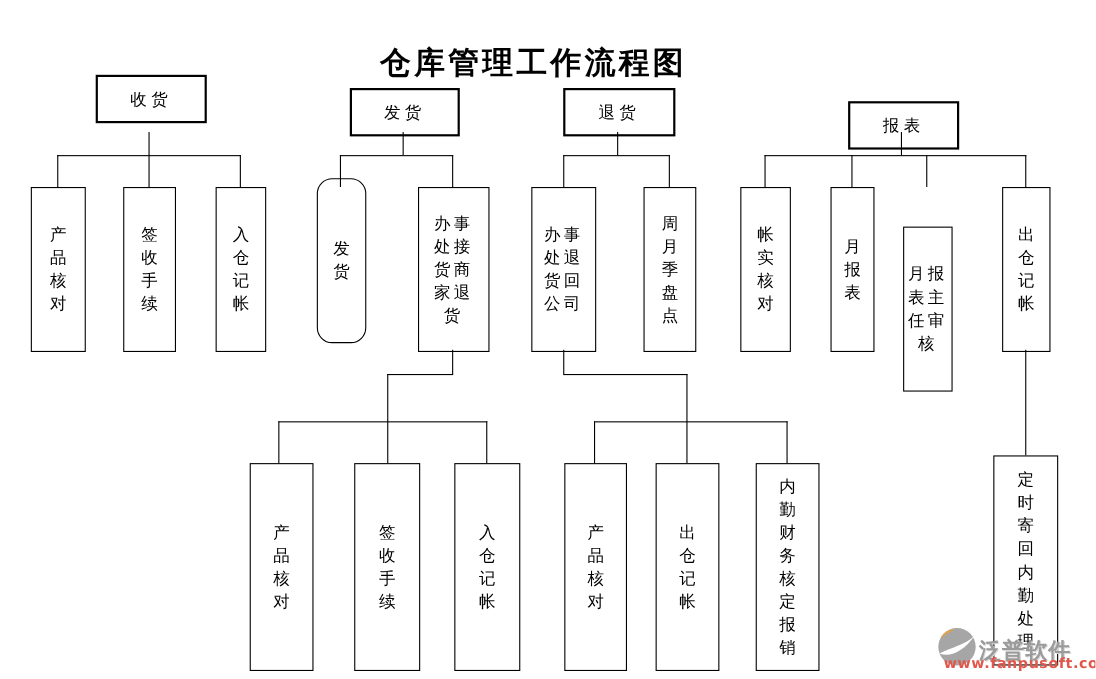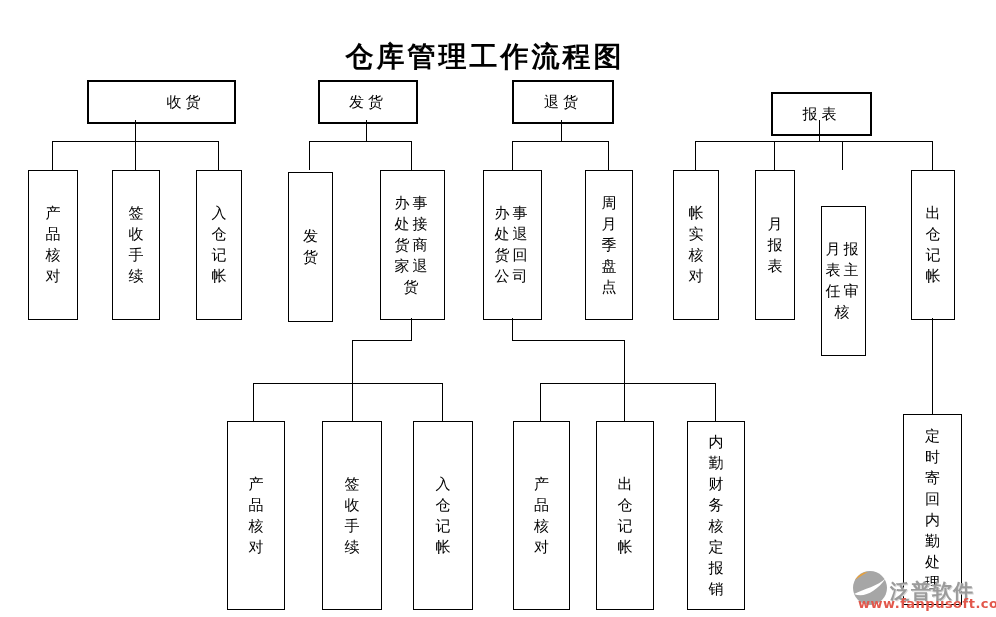--- a/index.html
+++ b/index.html
@@ -21,21 +21,21 @@
   .wm-url{position:absolute;left:10px;top:30px;width:138px;font-size:13px;font-weight:bold;
           color:#e2574b;letter-spacing:0.5px;white-space:nowrap;}
 </style>
 </head>
 <body>
 
 <div class="canvas">
 
   <div class="title">仓库管理工作流程图</div>
 
-  <div class="box lvl1" style="left:87px;top:80px;width:97px;height:40px;padding-left:48px;">
+  <div class="box lvl1" style="left:87px;top:68px;width:97px;height:40px;">
     <span>收货</span>
   </div>
   <div class="box lvl1" style="left:318px;top:80px;width:96px;height:40px;">
     <span>发货</span>
   </div>
   <div class="box lvl1" style="left:512px;top:80px;width:98px;height:40px;text-align:center;">
     <span>退货</span>
   </div>
   <div class="box lvl1" style="left:771px;top:92px;width:97px;height:40px;">
     <span>报表</span>
@@ -44,21 +44,21 @@
   <div class="box" style="left:28px;top:170px;width:48px;height:148px;">
     <span class="w1">产品核对</span>
   </div>
   <div class="box" style="left:112px;top:170px;width:46px;height:148px;">
     <span class="w1">签收手续</span>
   </div>
   <div class="box" style="left:196px;top:170px;width:44px;height:148px;">
     <span class="w1">入仓　记帐</span>
   </div>
 
-  <div class="box" style="left:288px;top:172px;width:43px;height:148px;">
+  <div class="box" style="left:288px;top:162px;width:43px;height:148px;border-radius:14px;">
     <span class="w1">发　　货</span>
   </div>
   <div class="box" style="left:380px;top:170px;width:63px;height:148px;text-align:center;">
     <span class="w2">办事处接货商家退货</span>
   </div>
 
   <div class="box" style="left:483px;top:170px;width:57px;height:148px;">
     <span class="w2">办事处退货回公司</span>
   </div>
   <div class="box" style="left:585px;top:170px;width:46px;height:148px;">

